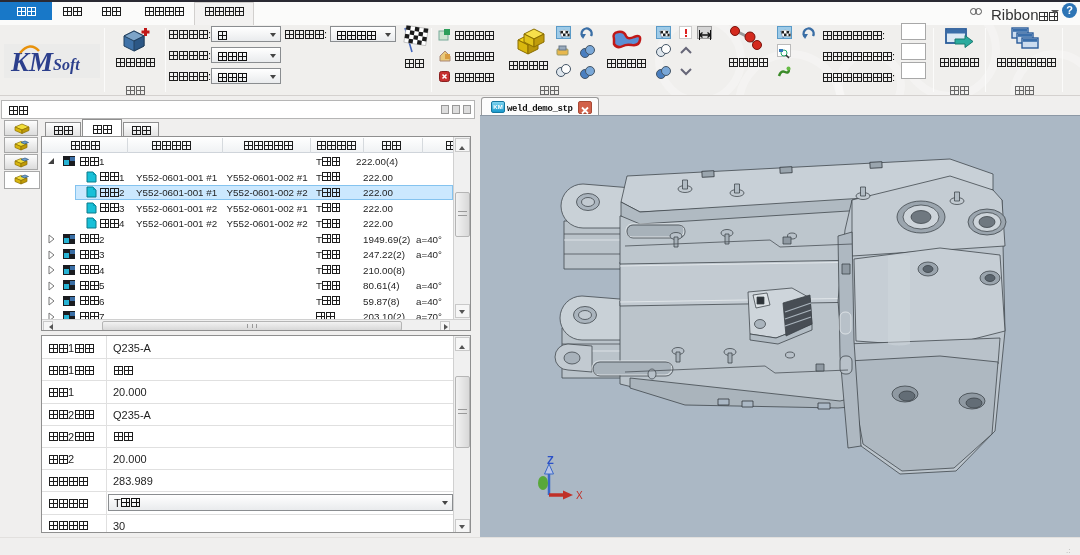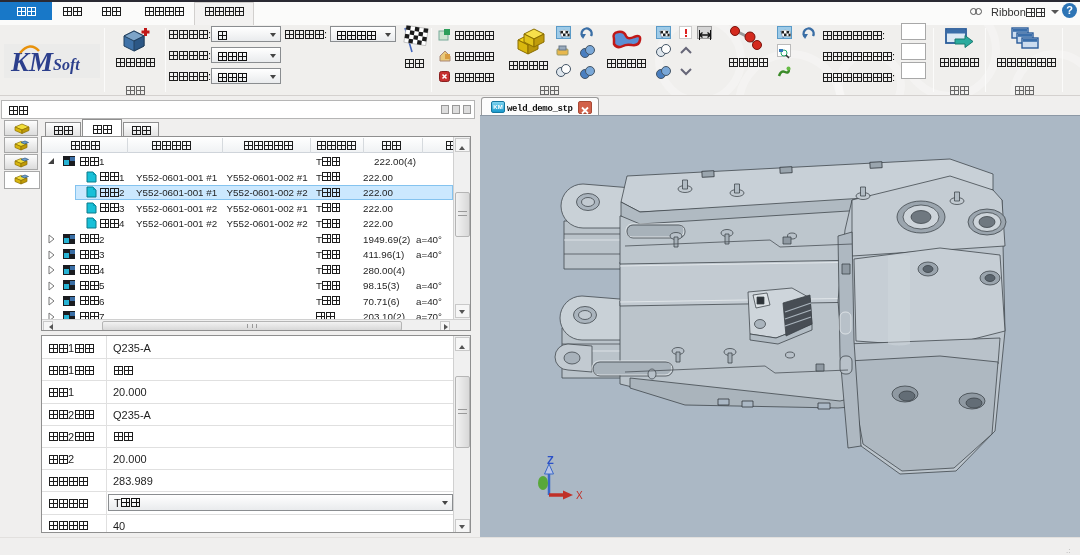--- a/index.html
+++ b/index.html
@@ -19,21 +19,21 @@
 <div class="abs" style="left:0;top:0;width:1080px;height:1.5px;background:#2a2a33"></div>
 <div class="abs" style="left:0;top:2px;width:1080px;height:23px;background:#fbfbfa"></div>
 <div class="abs" style="left:0;top:2px;width:52px;height:18px;background:#1878c8;color:#fff;font-size:11px;text-align:center;padding-top:3px"><i class="c"></i><i class="c"></i></div>
 <div class="abs t12" style="left:57px;top:5px;width:30px;text-align:center"><i class="c"></i><i class="c"></i></div>
 <div class="abs t12" style="left:96px;top:5px;width:30px;text-align:center"><i class="c"></i><i class="c"></i></div>
 <div class="abs t12" style="left:136px;top:5px;width:56px;text-align:center"><i class="c"></i><i class="c"></i><i class="c"></i><i class="c"></i></div>
 <div class="abs" style="left:194px;top:2px;width:60px;height:23px;background:#f3f2f1;border:1px solid #d2d0ce;border-bottom:none"></div>
 <div class="abs t12" style="left:196px;top:5px;width:56px;text-align:center"><i class="c"></i><i class="c"></i><i class="c"></i><i class="c"></i></div>
 <div class="abs" style="left:970px;top:8px;width:7px;height:7px;border:1.4px solid #555;border-radius:50%"></div>
 <div class="abs" style="left:975px;top:8px;width:7px;height:7px;border:1.4px solid #555;border-radius:50%"></div>
-<div class="abs" style="left:991px;top:6px;font-size:11px;color:#333">Ribbon<i class="c"></i><i class="c"></i></div>
+<div class="abs" style="left:991px;top:6px;font-size:15px;color:#333">Ribbon<i class="c"></i><i class="c"></i></div>
 <div class="abs" style="left:1051px;top:10px;width:0;height:0;border:4px solid transparent;border-top:4px solid #555"></div>
 <div class="abs" style="left:1062px;top:3px;width:15px;height:15px;border-radius:50%;background:#2d74b5;color:#fff;font-size:11px;font-weight:bold;text-align:center;line-height:15px">?</div>
 <div class="abs" style="left:0;top:25px;width:1080px;height:71px;background:#f0efed;border-bottom:1px solid #d4d1cf;overflow:hidden">
 <div class="abs" style="left:655px;top:-10px;width:90px;height:90px;border-radius:50%;border:8px solid rgba(255,255,255,.28)"></div>
 <div class="abs" style="left:735px;top:25px;width:110px;height:110px;border-radius:50%;border:8px solid rgba(255,255,255,.28)"></div>
 <div class="abs" style="left:900px;top:-25px;width:100px;height:100px;border-radius:50%;border:8px solid rgba(255,255,255,.28)"></div>
 <div class="abs" style="left:1010px;top:25px;width:90px;height:90px;border-radius:50%;border:8px solid rgba(255,255,255,.28)"></div>
 <div class="abs" style="left:835px;top:25px;width:70px;height:70px;border-radius:50%;border:8px solid rgba(255,255,255,.28)"></div>
 </div>
 <div class="sep" style="left:104px;top:28px;height:64px"></div>
@@ -304,21 +304,21 @@
 <svg class="abs" style="left:5px;top:18.5px" width="9" height="11">
       <path d="M1 8 L7 8 L7 2 Z" fill="#404040"></path>
     </svg>
 <svg class="abs" style="left:20px;top:18.0px" width="15" height="12">
       <rect x="1" y="1" width="12" height="10" fill="#1a1c20"></rect>
       <rect x="2" y="5" width="5" height="5" fill="#27b3d4"></rect>
       <rect x="8" y="2" width="5" height="4" fill="#3a6ea5"></rect>
     </svg>
 <div class="abs t11" style="left:38px;top:19.0px"><i class="c"></i><i class="c"></i>1</div>
 <div class="abs t11" style="left:274px;top:19.0px">T<i class="c"></i><i class="c"></i></div>
-<div class="abs t11" style="left:332px;top:19.0px">222.00(4)</div>
+<div class="abs t11" style="left:314px;top:19.0px">222.00(4)</div>
 <svg class="abs" style="left:43px;top:33.5px" width="13" height="12">
       <path d="M2 1 h6 l3 3 v7 h-9 Z" fill="#18c0d8" stroke="#0a7a8a"></path>
       <path d="M8 1 l3 3 h-3 Z" fill="#0da0b8"></path>
     </svg>
 <div class="abs t11" style="left:58px;top:34.5px"><i class="c"></i><i class="c"></i>1</div>
 <div class="abs t11" style="left:94px;top:34.5px">Y552-0601-001 #1</div>
 <div class="abs t11" style="left:184.5px;top:34.5px">Y552-0601-002 #1</div>
 <div class="abs t11" style="left:274px;top:34.5px">T<i class="c"></i><i class="c"></i></div>
 <div class="abs t11" style="left:321px;top:34.5px">222.00</div>
 <div class="abs" style="left:33px;top:47.5px;width:378px;height:15px;background:#cbe8fe;border:1px solid #84c3ef"></div>
@@ -364,56 +364,56 @@
 <svg class="abs" style="left:5px;top:111.5px" width="9" height="11">
       <path d="M2 2 L7 6 L2 10 Z" fill="#fff" stroke="#777"></path>
     </svg>
 <svg class="abs" style="left:20px;top:111.0px" width="15" height="12">
       <rect x="1" y="1" width="12" height="10" fill="#1a1c20"></rect>
       <rect x="2" y="5" width="5" height="5" fill="#27b3d4"></rect>
       <rect x="8" y="2" width="5" height="4" fill="#3a6ea5"></rect>
     </svg>
 <div class="abs t11" style="left:38px;top:112.0px"><i class="c"></i><i class="c"></i>3</div>
 <div class="abs t11" style="left:274px;top:112.0px">T<i class="c"></i><i class="c"></i></div>
-<div class="abs t11" style="left:321px;top:112.0px">411.96(1)</div>
+<div class="abs t11" style="left:321px;top:112.0px">247.22(2)</div>
 <div class="abs t11" style="left:374px;top:112.0px">a=40°</div>
 <svg class="abs" style="left:5px;top:127.0px" width="9" height="11">
       <path d="M2 2 L7 6 L2 10 Z" fill="#fff" stroke="#777"></path>
     </svg>
 <svg class="abs" style="left:20px;top:126.5px" width="15" height="12">
       <rect x="1" y="1" width="12" height="10" fill="#1a1c20"></rect>
       <rect x="2" y="5" width="5" height="5" fill="#27b3d4"></rect>
       <rect x="8" y="2" width="5" height="4" fill="#3a6ea5"></rect>
     </svg>
 <div class="abs t11" style="left:38px;top:127.5px"><i class="c"></i><i class="c"></i>4</div>
 <div class="abs t11" style="left:274px;top:127.5px">T<i class="c"></i><i class="c"></i></div>
-<div class="abs t11" style="left:321px;top:127.5px">280.00(4)</div>
+<div class="abs t11" style="left:321px;top:127.5px">210.00(8)</div>
 <svg class="abs" style="left:5px;top:142.5px" width="9" height="11">
       <path d="M2 2 L7 6 L2 10 Z" fill="#fff" stroke="#777"></path>
     </svg>
 <svg class="abs" style="left:20px;top:142.0px" width="15" height="12">
       <rect x="1" y="1" width="12" height="10" fill="#1a1c20"></rect>
       <rect x="2" y="5" width="5" height="5" fill="#27b3d4"></rect>
       <rect x="8" y="2" width="5" height="4" fill="#3a6ea5"></rect>
     </svg>
 <div class="abs t11" style="left:38px;top:143.0px"><i class="c"></i><i class="c"></i>5</div>
 <div class="abs t11" style="left:274px;top:143.0px">T<i class="c"></i><i class="c"></i></div>
-<div class="abs t11" style="left:321px;top:143.0px">98.15(3)</div>
+<div class="abs t11" style="left:321px;top:143.0px">80.61(4)</div>
 <div class="abs t11" style="left:374px;top:143.0px">a=40°</div>
 <svg class="abs" style="left:5px;top:158.0px" width="9" height="11">
       <path d="M2 2 L7 6 L2 10 Z" fill="#fff" stroke="#777"></path>
     </svg>
 <svg class="abs" style="left:20px;top:157.5px" width="15" height="12">
       <rect x="1" y="1" width="12" height="10" fill="#1a1c20"></rect>
       <rect x="2" y="5" width="5" height="5" fill="#27b3d4"></rect>
       <rect x="8" y="2" width="5" height="4" fill="#3a6ea5"></rect>
     </svg>
 <div class="abs t11" style="left:38px;top:158.5px"><i class="c"></i><i class="c"></i>6</div>
 <div class="abs t11" style="left:274px;top:158.5px">T<i class="c"></i><i class="c"></i></div>
-<div class="abs t11" style="left:321px;top:158.5px">70.71(6)</div>
+<div class="abs t11" style="left:321px;top:158.5px">59.87(8)</div>
 <div class="abs t11" style="left:374px;top:158.5px">a=40°</div>
 <svg class="abs" style="left:5px;top:173.5px" width="9" height="11">
       <path d="M2 2 L7 6 L2 10 Z" fill="#fff" stroke="#777"></path>
     </svg>
 <svg class="abs" style="left:20px;top:173.0px" width="15" height="12">
       <rect x="1" y="1" width="12" height="10" fill="#1a1c20"></rect>
       <rect x="2" y="5" width="5" height="5" fill="#27b3d4"></rect>
       <rect x="8" y="2" width="5" height="4" fill="#3a6ea5"></rect>
     </svg>
 <div class="abs t11" style="left:38px;top:174.0px"><i class="c"></i><i class="c"></i>7</div>
@@ -460,21 +460,21 @@
 <div class="abs t12" style="left:6px;top:139.2px"><i class="c"></i><i class="c"></i><i class="c"></i><i class="c"></i></div>
 <div class="abs t12" style="left:71px;top:139.2px">283.989</div>
 <div class="abs" style="left:0;top:177.59999999999997px;width:412px;height:1px;background:#e0e0e0"></div>
 <div class="abs t12" style="left:6px;top:161.39999999999998px"><i class="c"></i><i class="c"></i><i class="c"></i><i class="c"></i></div>
 <div class="dd" style="left:66px;top:157.89999999999998px;width:345px;height:17px">
       <span class="v">T<i class="c"></i><i class="c"></i></span>
       <span class="a"></span>
     </div>
 
 <div class="abs t12" style="left:6px;top:183.59999999999997px"><i class="c"></i><i class="c"></i><i class="c"></i><i class="c"></i></div>
-<div class="abs t12" style="left:71px;top:183.59999999999997px">40</div>
+<div class="abs t12" style="left:71px;top:183.59999999999997px">30</div>
 <div class="abs" style="left:64px;top:0;width:1px;height:198px;background:#e0e0e0"></div>
 <div class="abs" style="left:411px;top:0;width:17px;height:198px;background:#f0f0f0;border-left:1px solid #d0d0d0">
 <div class="abs" style="left:1px;top:1px;width:15px;height:14px;background:#f6f6f6;border:1px solid #c9c9c9"></div>
       <div class="abs" style="left:5px;top:6px;width:0;height:0;border:3.5px solid transparent;border-bottom:4px solid #555"></div>
 <div class="abs" style="left:1px;top:183px;width:15px;height:14px;background:#f6f6f6;border:1px solid #c9c9c9"></div>
       <div class="abs" style="left:5px;top:189px;width:0;height:0;border:3.5px solid transparent;border-top:4px solid #555"></div>
 <div class="abs" style="left:1px;top:40px;width:15px;height:72px;background:linear-gradient(90deg,#f2f2f2,#d8d8d8);border:1px solid #b5b5b5;border-radius:2px"></div>
 <div class="abs" style="left:4px;top:73px;width:9px;height:5px;border-top:1px solid #999;border-bottom:1px solid #999"></div>
 </div>
 </div>

